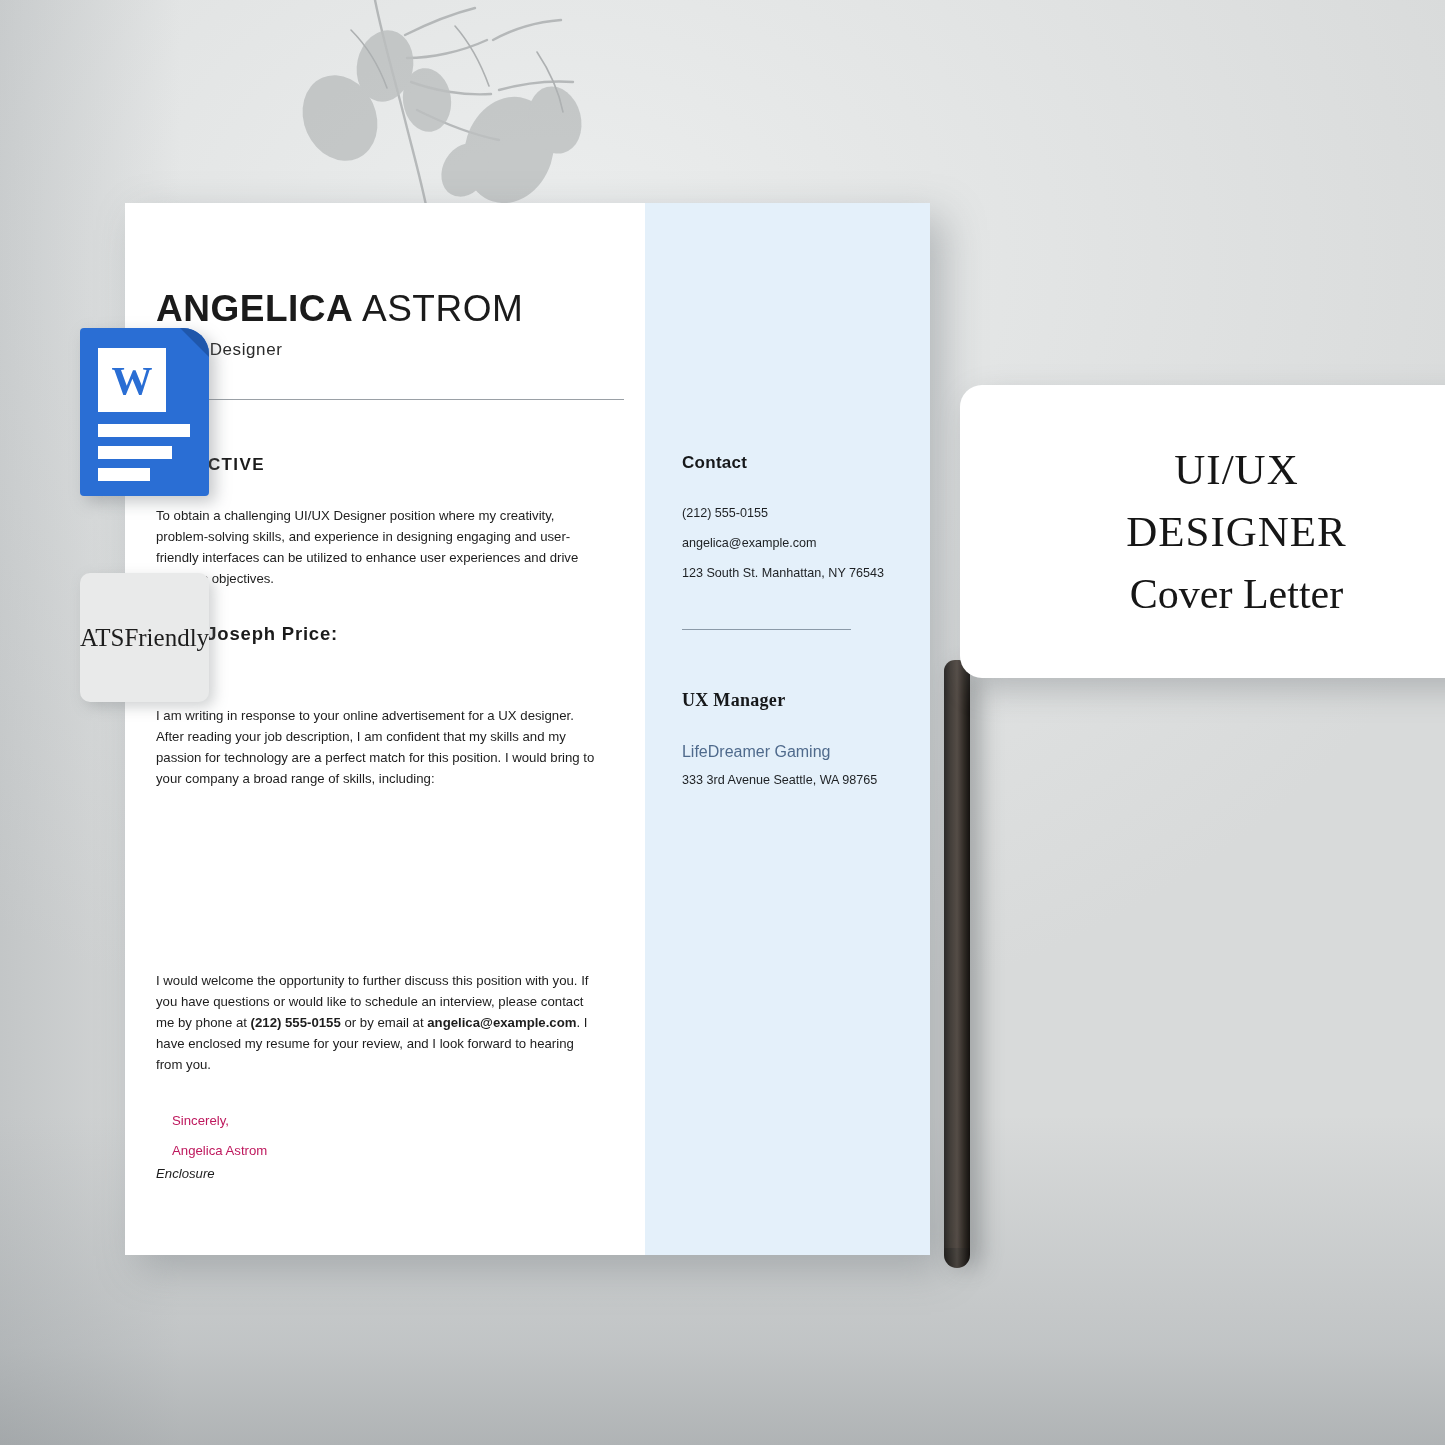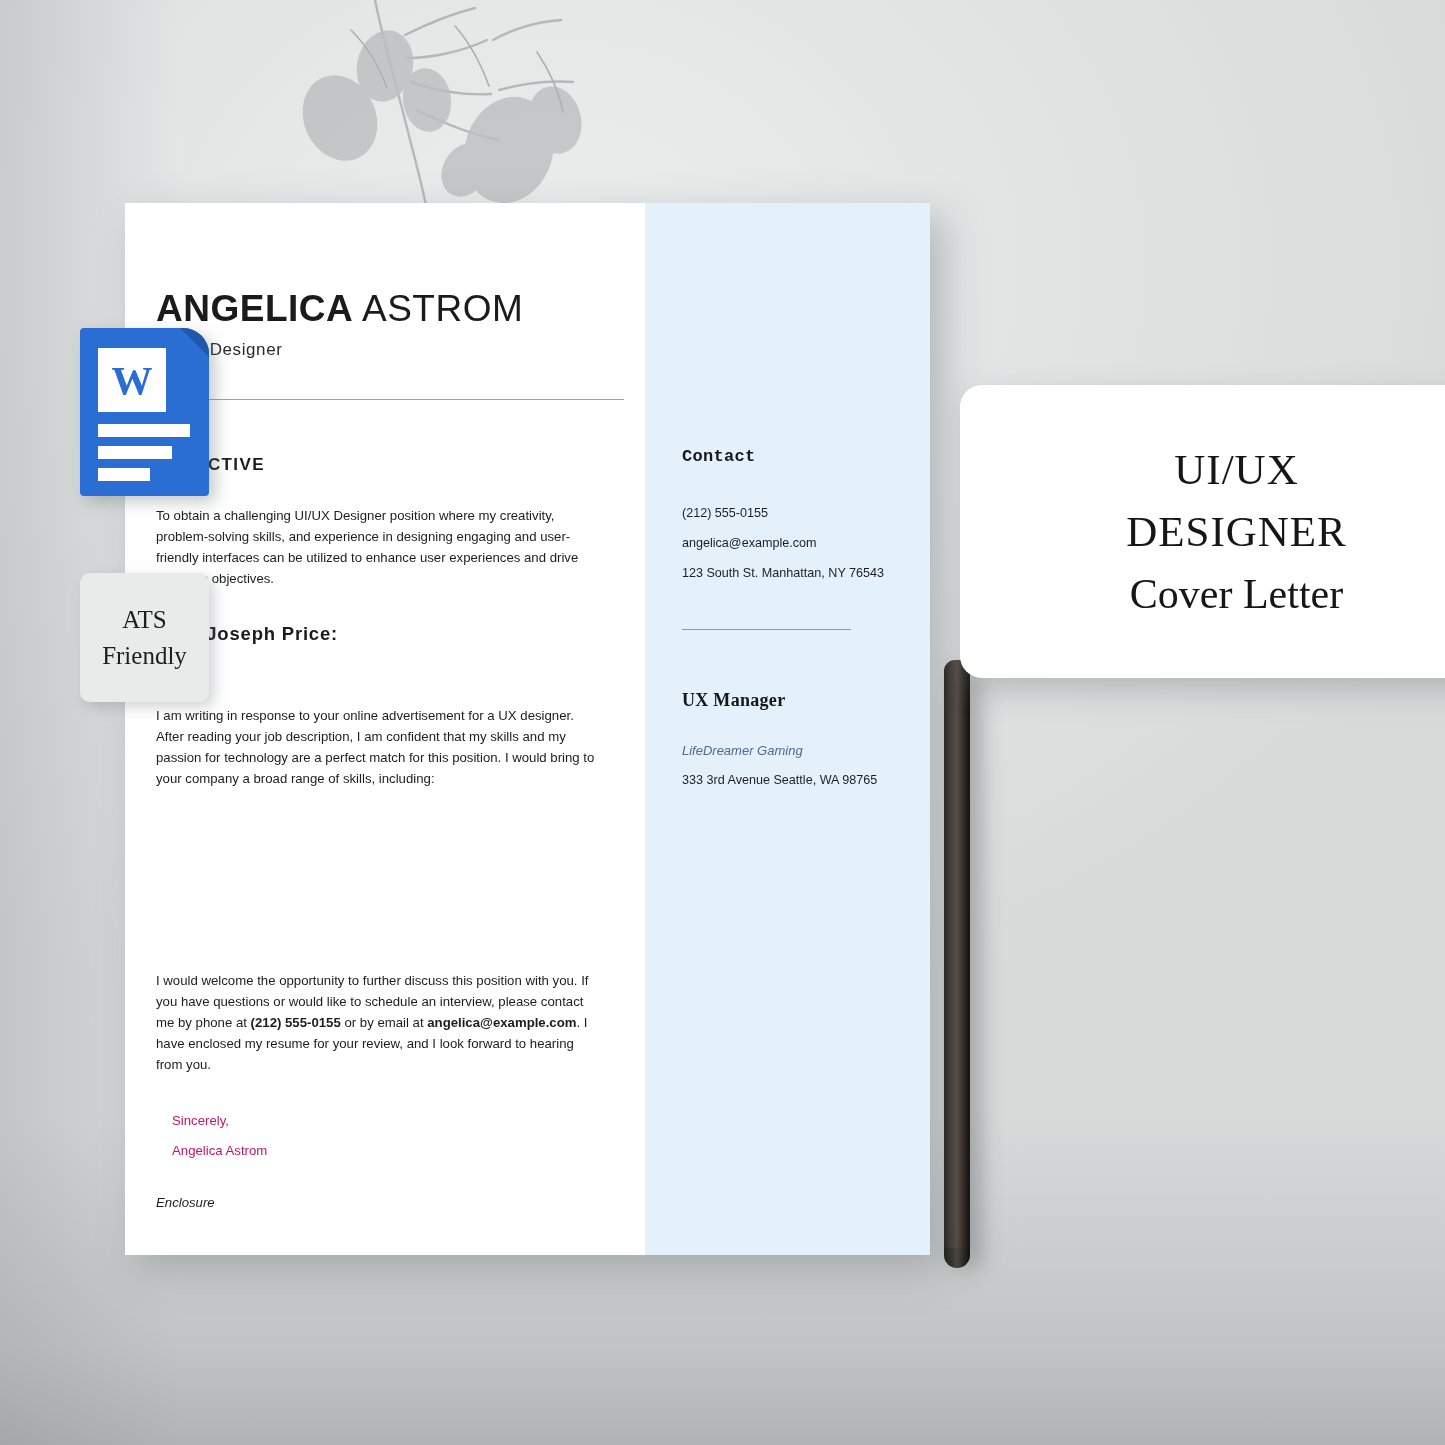--- a/index.html
+++ b/index.html
@@ -190,33 +190,32 @@
     color: #be185d;
     margin-left: 16px;
   }
   #enclosure {
     position: absolute;
     left: 31px;
     top: 963px;
     font-size: 13.2px;
     font-style: italic;
     color: #1d1d1d;
-    margin-top: 29px;
   }
 
   
   .r-title {
     position: absolute;
     left: 37px;
     font-size: 17px;
     font-weight: 700;
     color: #16181a;
     letter-spacing: 0.3px;
   }
-  #contact-title { top: 244px; font-family: Liberation Mono, monospace; }
+  #contact-title { top: 250px; }
   #manager-title { top: 487px; font-size: 18px; font-family: Liberation Serif, serif; }
 
   .r-line {
     position: absolute;
     left: 37px;
     font-size: 12.6px;
     color: #1d2023;
   }
   #contact-phone { top: 303px; }
   #contact-email { top: 333px; }
@@ -228,23 +227,22 @@
     top: 426px;
     width: 169px;
     height: 1px;
     background: #8b9aa8;
   }
 
   #manager-company {
     position: absolute;
     left: 37px;
     top: 540px;
-    font-size: 13px;
+    font-size: 16px;
     color: #4f6a8c;
-    font-style: italic;
   }
   #manager-address {
     position: absolute;
     left: 37px;
     top: 570px;
     font-size: 12.6px;
     color: #1d2023;
   }
 
   
@@ -298,21 +296,21 @@
   #ats-badge {
     position: absolute;
     left: 80px;
     top: 573px;
     width: 129px;
     height: 129px;
     background: #e9eaea;
     border-radius: 10px;
     box-shadow: 5px 5px 14px rgba(120,126,130,0.35);
     display: flex;
-    flex-direction: column;
+    flex-direction: row;
     align-items: center;
     justify-content: center;
     font-family: "Liberation Serif", serif;
     color: #1d1d1d;
     font-size: 25px;
     line-height: 36px;
     text-align: right;
   }
 
   

